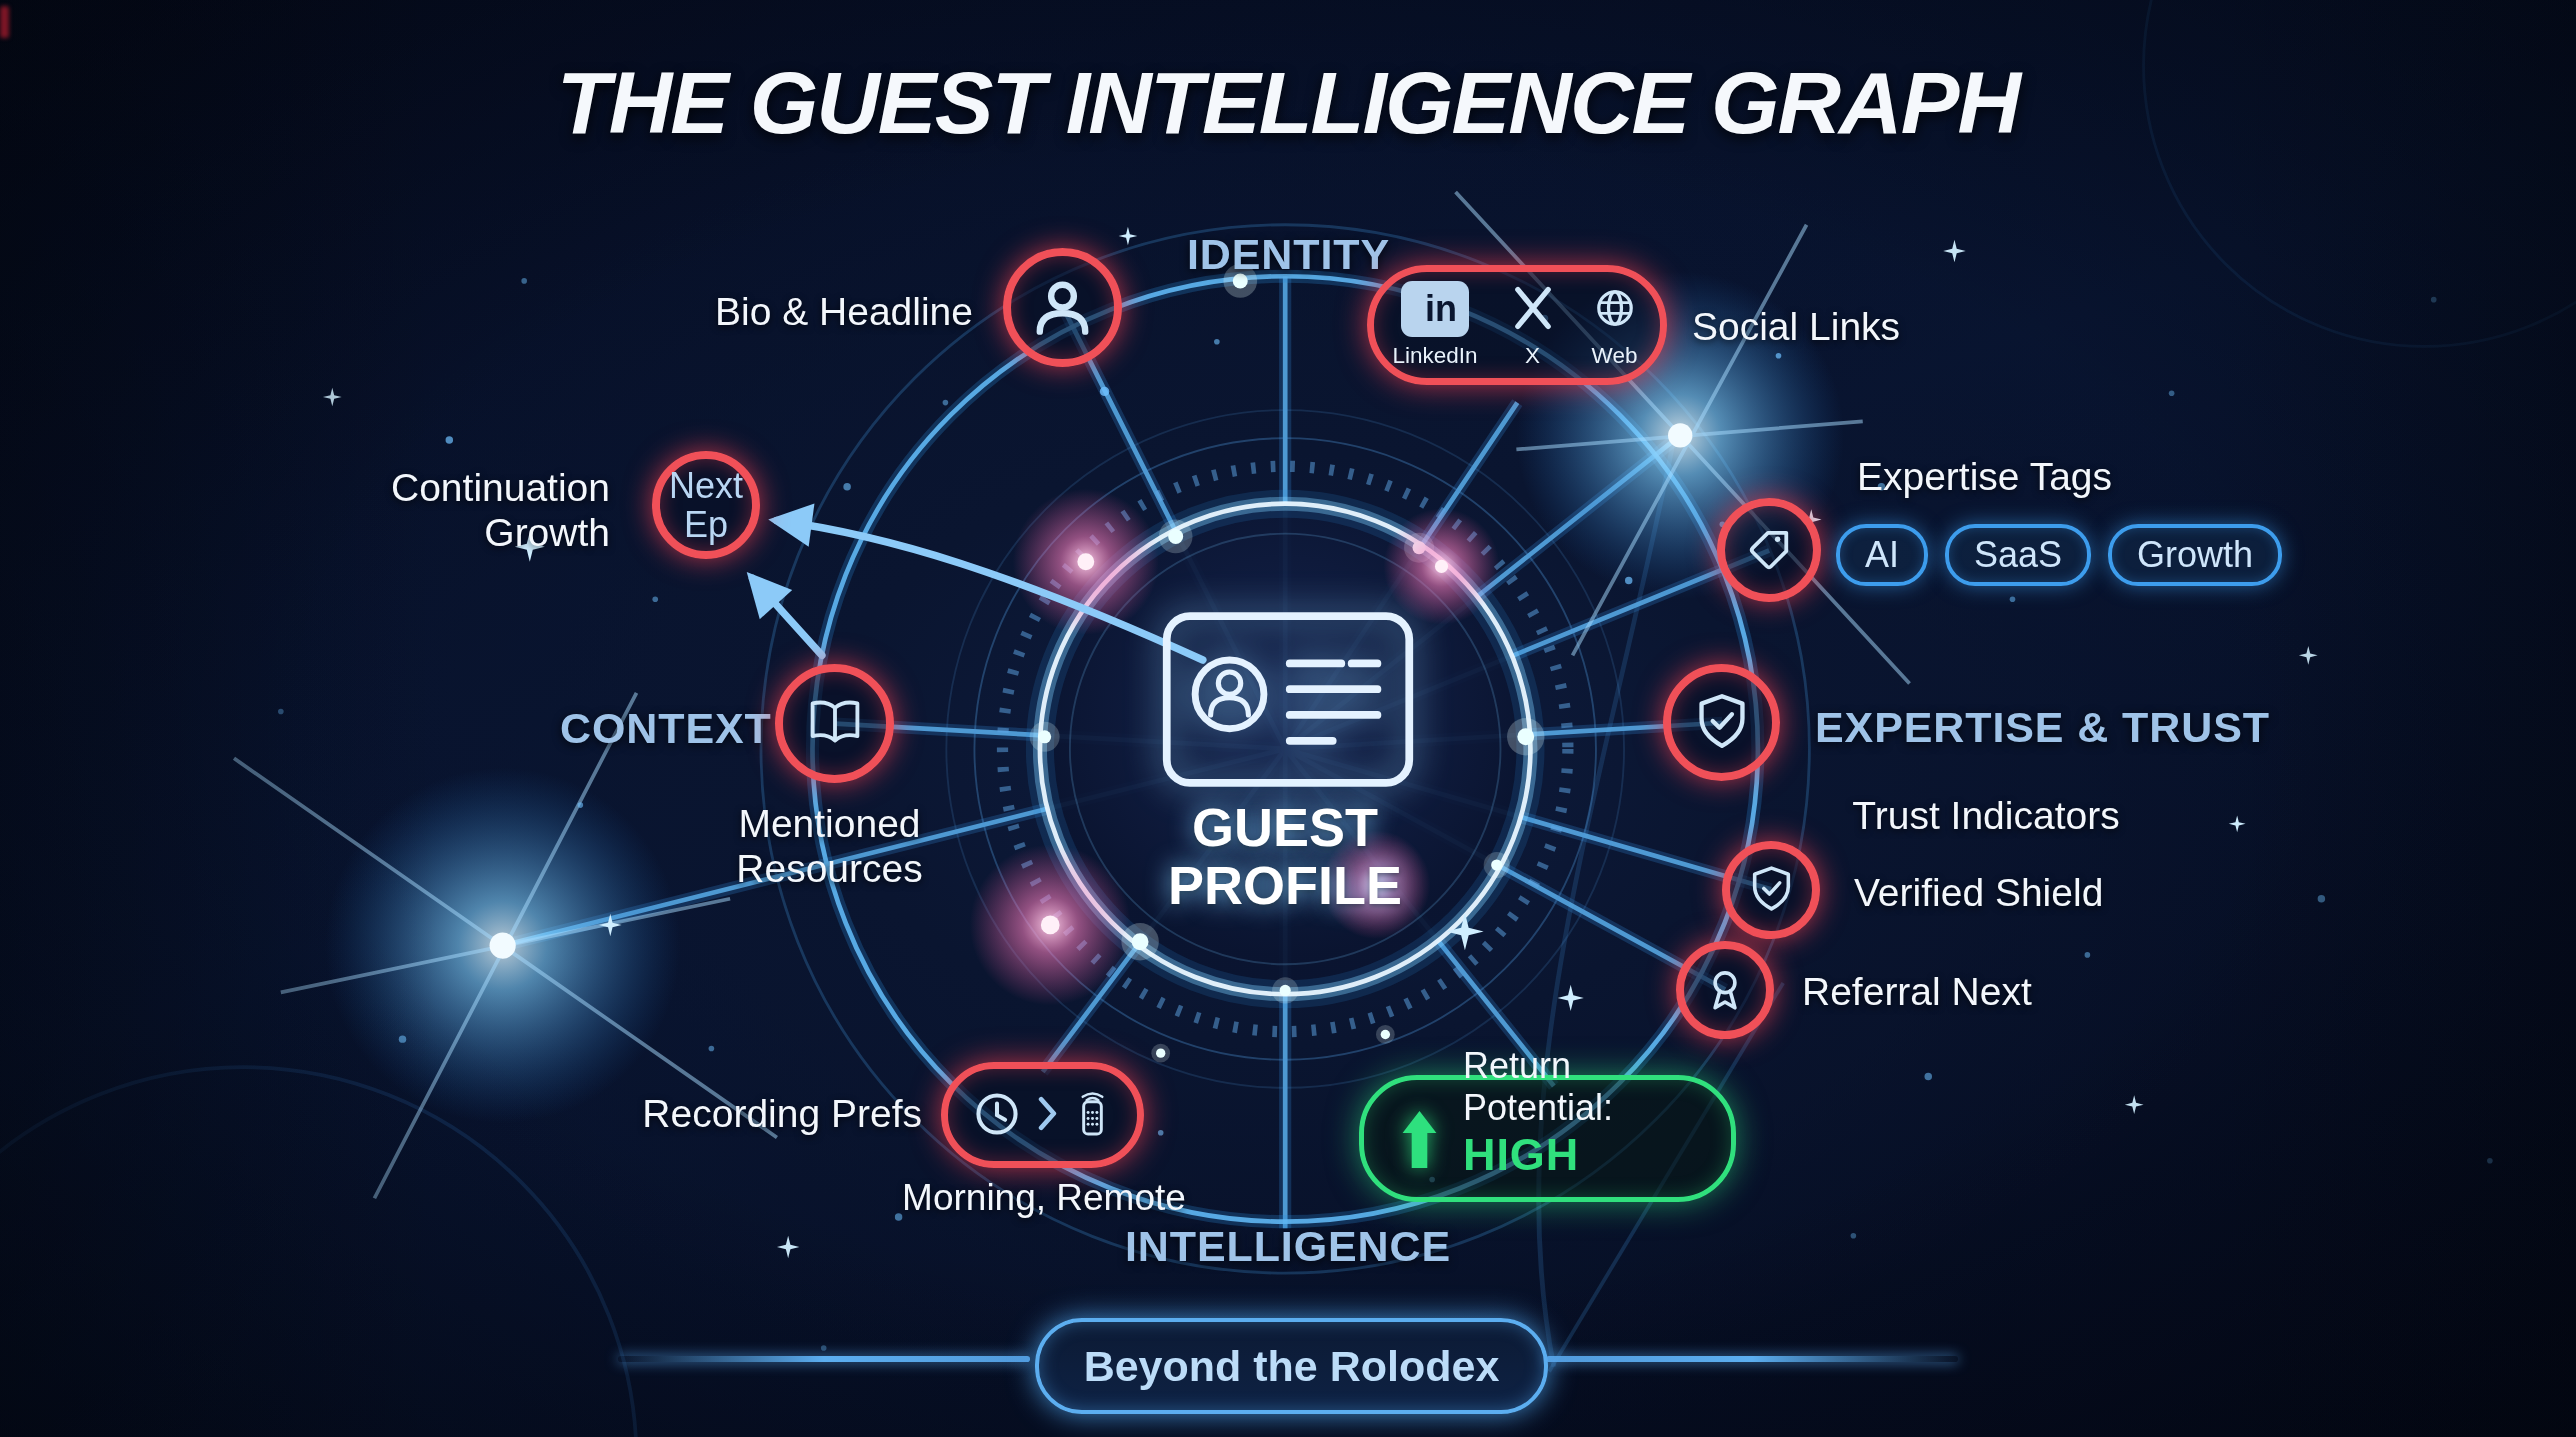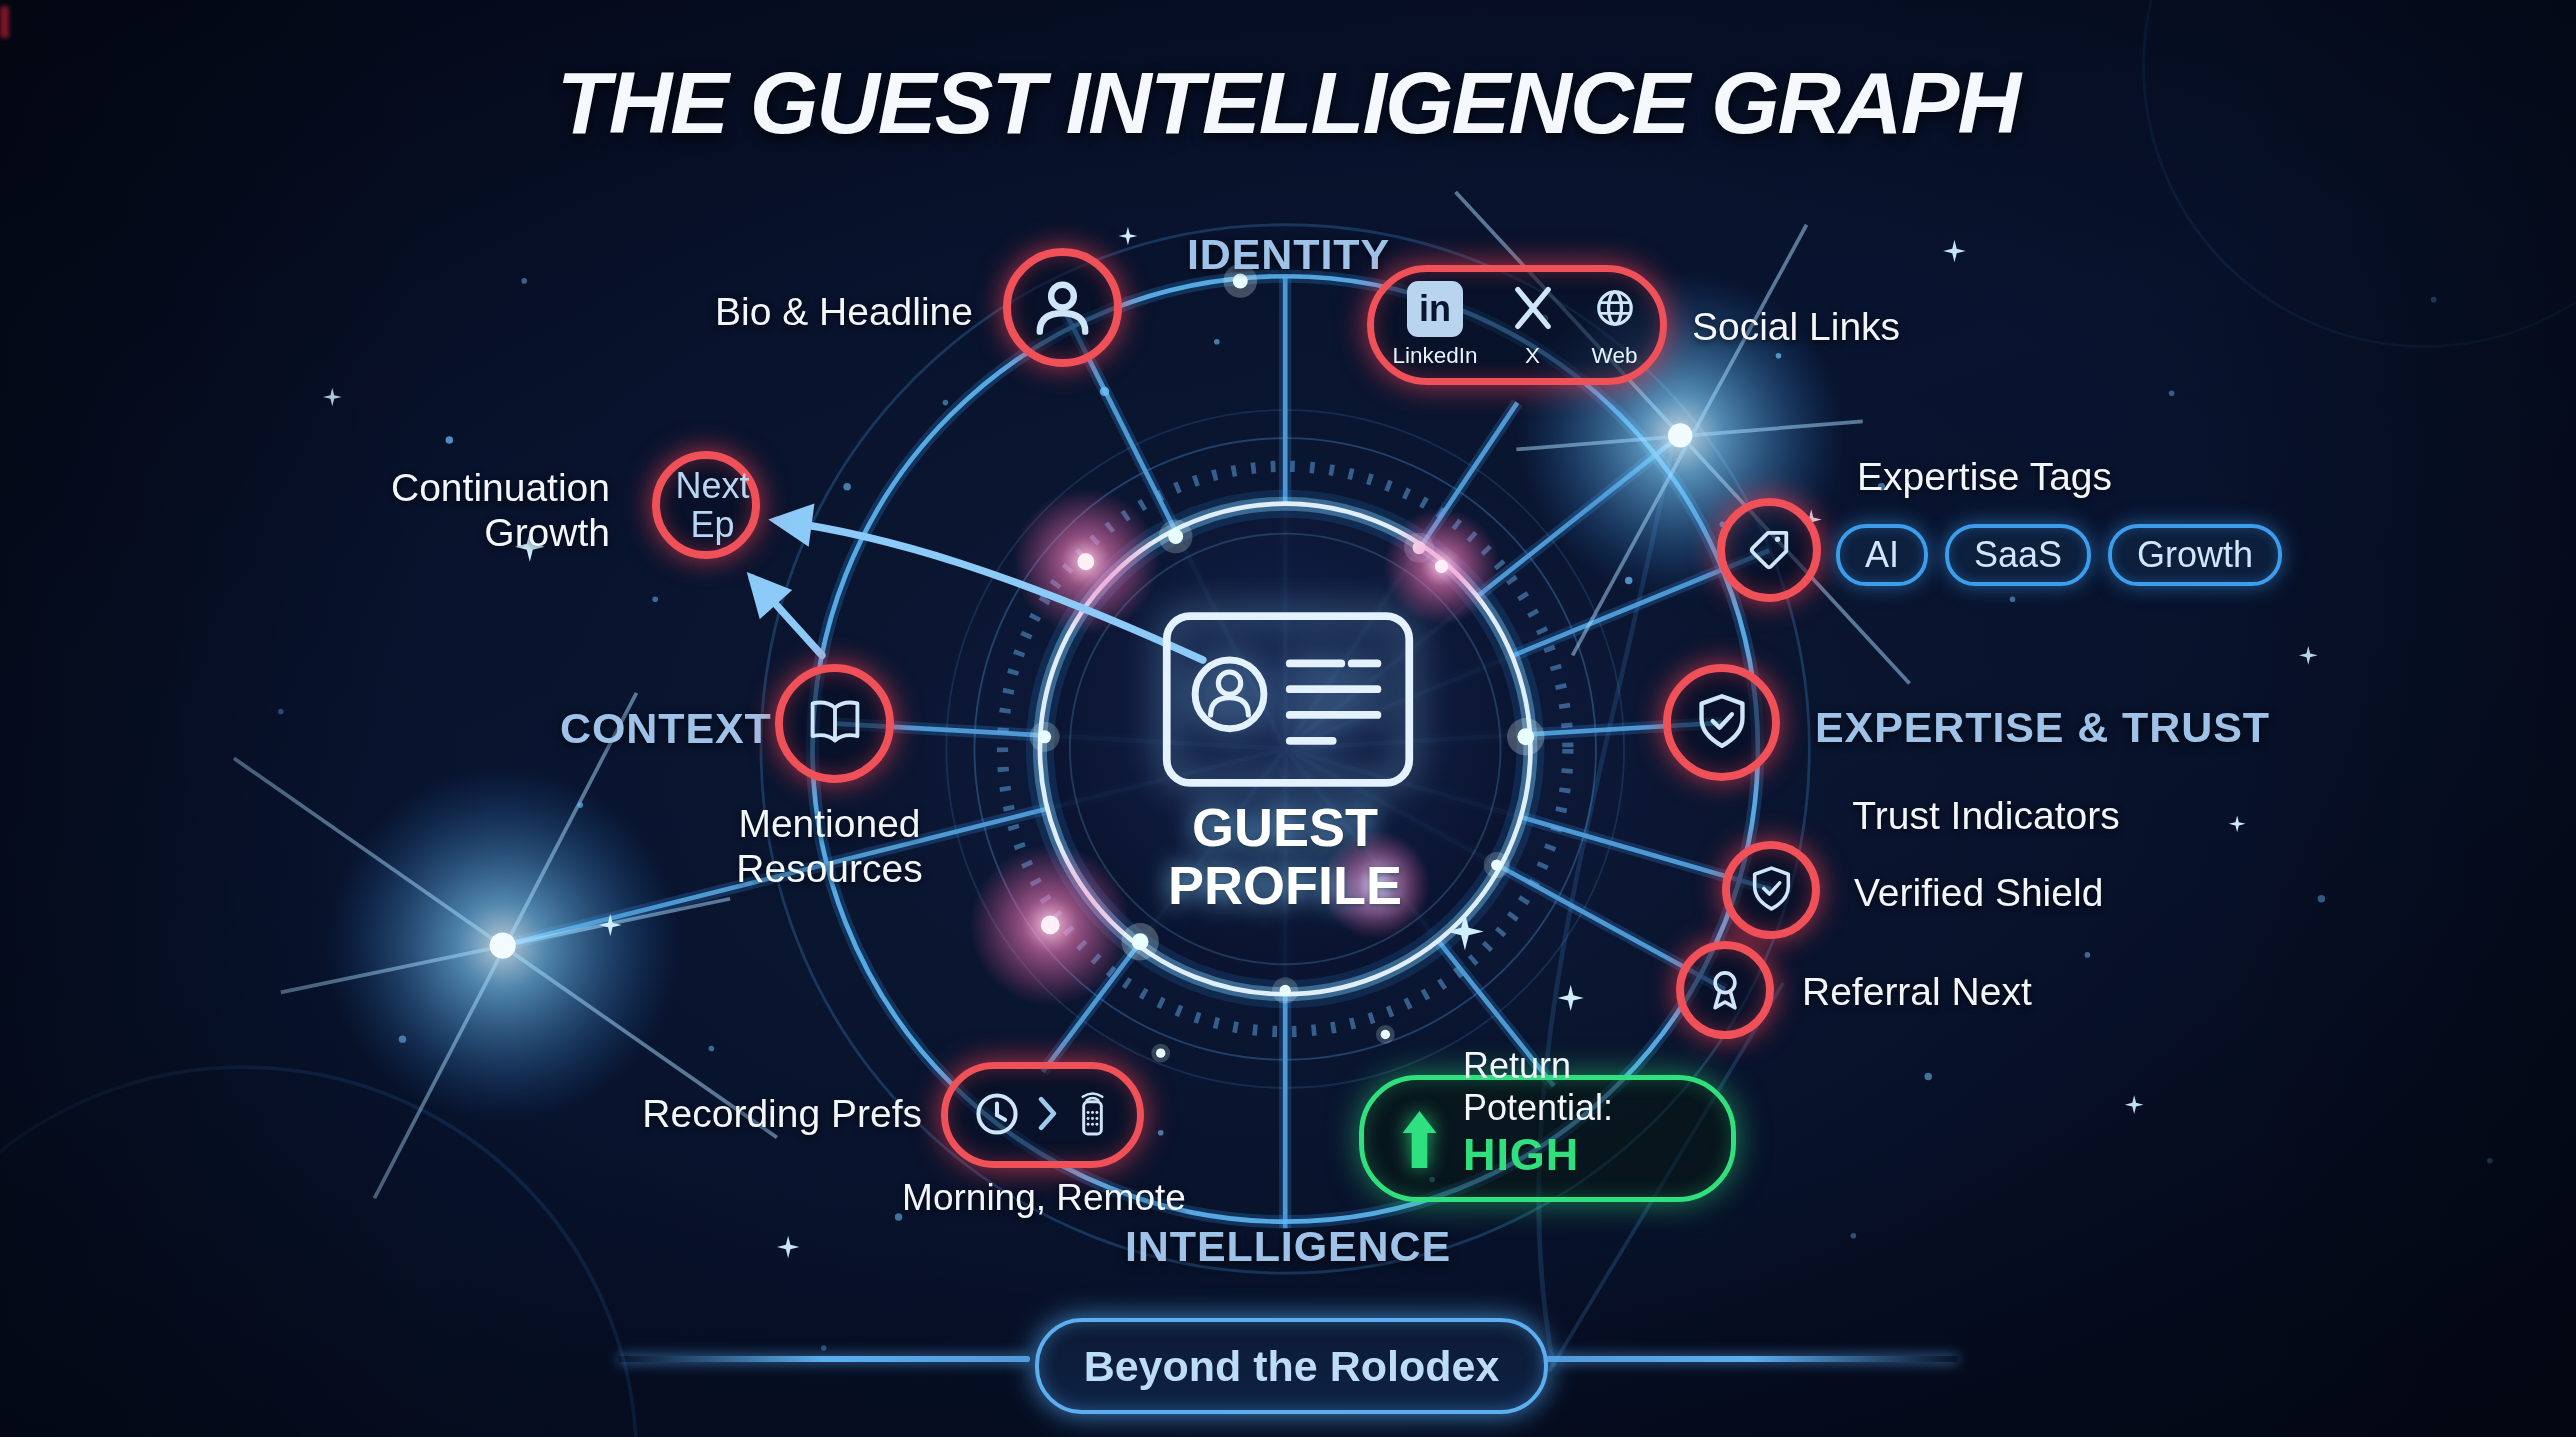--- a/index.html
+++ b/index.html
@@ -41,21 +41,21 @@
     color:#bcdcf8;font-size:43px;font-weight:700;}
   .fline{height:5.6px;background:linear-gradient(90deg,rgba(90,170,240,.05),#5caef0,rgba(90,170,240,.9));
     box-shadow:0 0 13px rgba(90,170,240,.8);border-radius:2.8px;}
   .center-card{filter:drop-shadow(0 0 17px rgba(140,210,255,.8));}
   .center-title{color:#ffffff;font-weight:700;font-size:54px;line-height:1.08;text-align:center;
     text-shadow:0 0 24px rgba(130,205,255,.95),0 1.9px 5.6px rgba(0,0,0,.6);}
   .nextep-text{color:#b9d6f3;font-size:36px;line-height:39px;text-align:center;font-weight:400;}
   .linkcol{display:flex;flex-direction:column;align-items:center;gap:5.6px;}
   .linklabel{color:#e9f2fb;font-size:22.5px;font-weight:400;}
   .in-tile{width:56px;height:56px;background:#b9d4ee;border-radius:11.2px;display:flex;
-    align-items:center;justify-content:center;color:#0a1630;font-weight:700;font-size:36px;}
+    align-items:center;justify-content:center;color:#0a1630;font-weight:700;font-size:36px;padding-left:12px;}
   .rp-label{color:#f3f7fc;font-size:36px;font-weight:400;}
   .rp-value{color:#30e07d;font-size:45px;font-weight:700;letter-spacing:0.9px;}
   .corner-red{width:9.4px;height:32px;background:#7d1626;filter:blur(1.9px);border-radius:2.8px;}
 </style>
 </head>
 <body>
 
 <div id="canvas">
 
   <svg id="fx" width="2576" height="1438" viewBox="0 0 2752 1536">
@@ -329,21 +329,21 @@
     <span>
       <svg width="64" height="64" viewBox="0 0 100 100" fill="none" stroke="#cfe6f8" stroke-width="6" stroke-linecap="round" stroke-linejoin="round">
         <path d="M50,28 C41,20 28,18 15,21 L15,72 C28,69 41,71 50,79 C59,71 72,69 85,72 L85,21 C72,18 59,20 50,28 Z"></path>
           <path d="M50,30 L50,77"></path>
       </svg>
     </span>
   </div>
   <div class="abs lbl z2" style="left:689px;top:801px;width:281px;text-align:center;line-height:45px;">Mentioned Resources</div>
 
   <div class="abs lbl z2" style="left:309px;top:465px;width:301px;text-align:right;line-height:45px;">Continuation Growth</div>
-  <div class="abs node z2" style="left:652px;top:451px;width:92px;height:92px;justify-content:flex-end;">
+  <div class="abs node z2" style="left:652px;top:451px;width:92px;height:92px;">
     <div class="nextep-text" style="width:79px;">Next Ep</div>
   </div>
 
   <div class="abs lbl z2" style="left:548px;top:1092px;width:374px;text-align:right;">Recording Prefs</div>
   <div class="abs redbox z2" style="left:941px;top:1062px;width:189px;height:92px;border-radius:53px;gap:11.2px;">
     <span>
       <svg width="58" height="58" viewBox="0 0 100 100" fill="none" stroke="#cfe6f8" stroke-width="7" stroke-linecap="round">
         <circle cx="50" cy="50" r="32"></circle>
           <path d="M50,32 V52 L64,60"></path>
       </svg>

